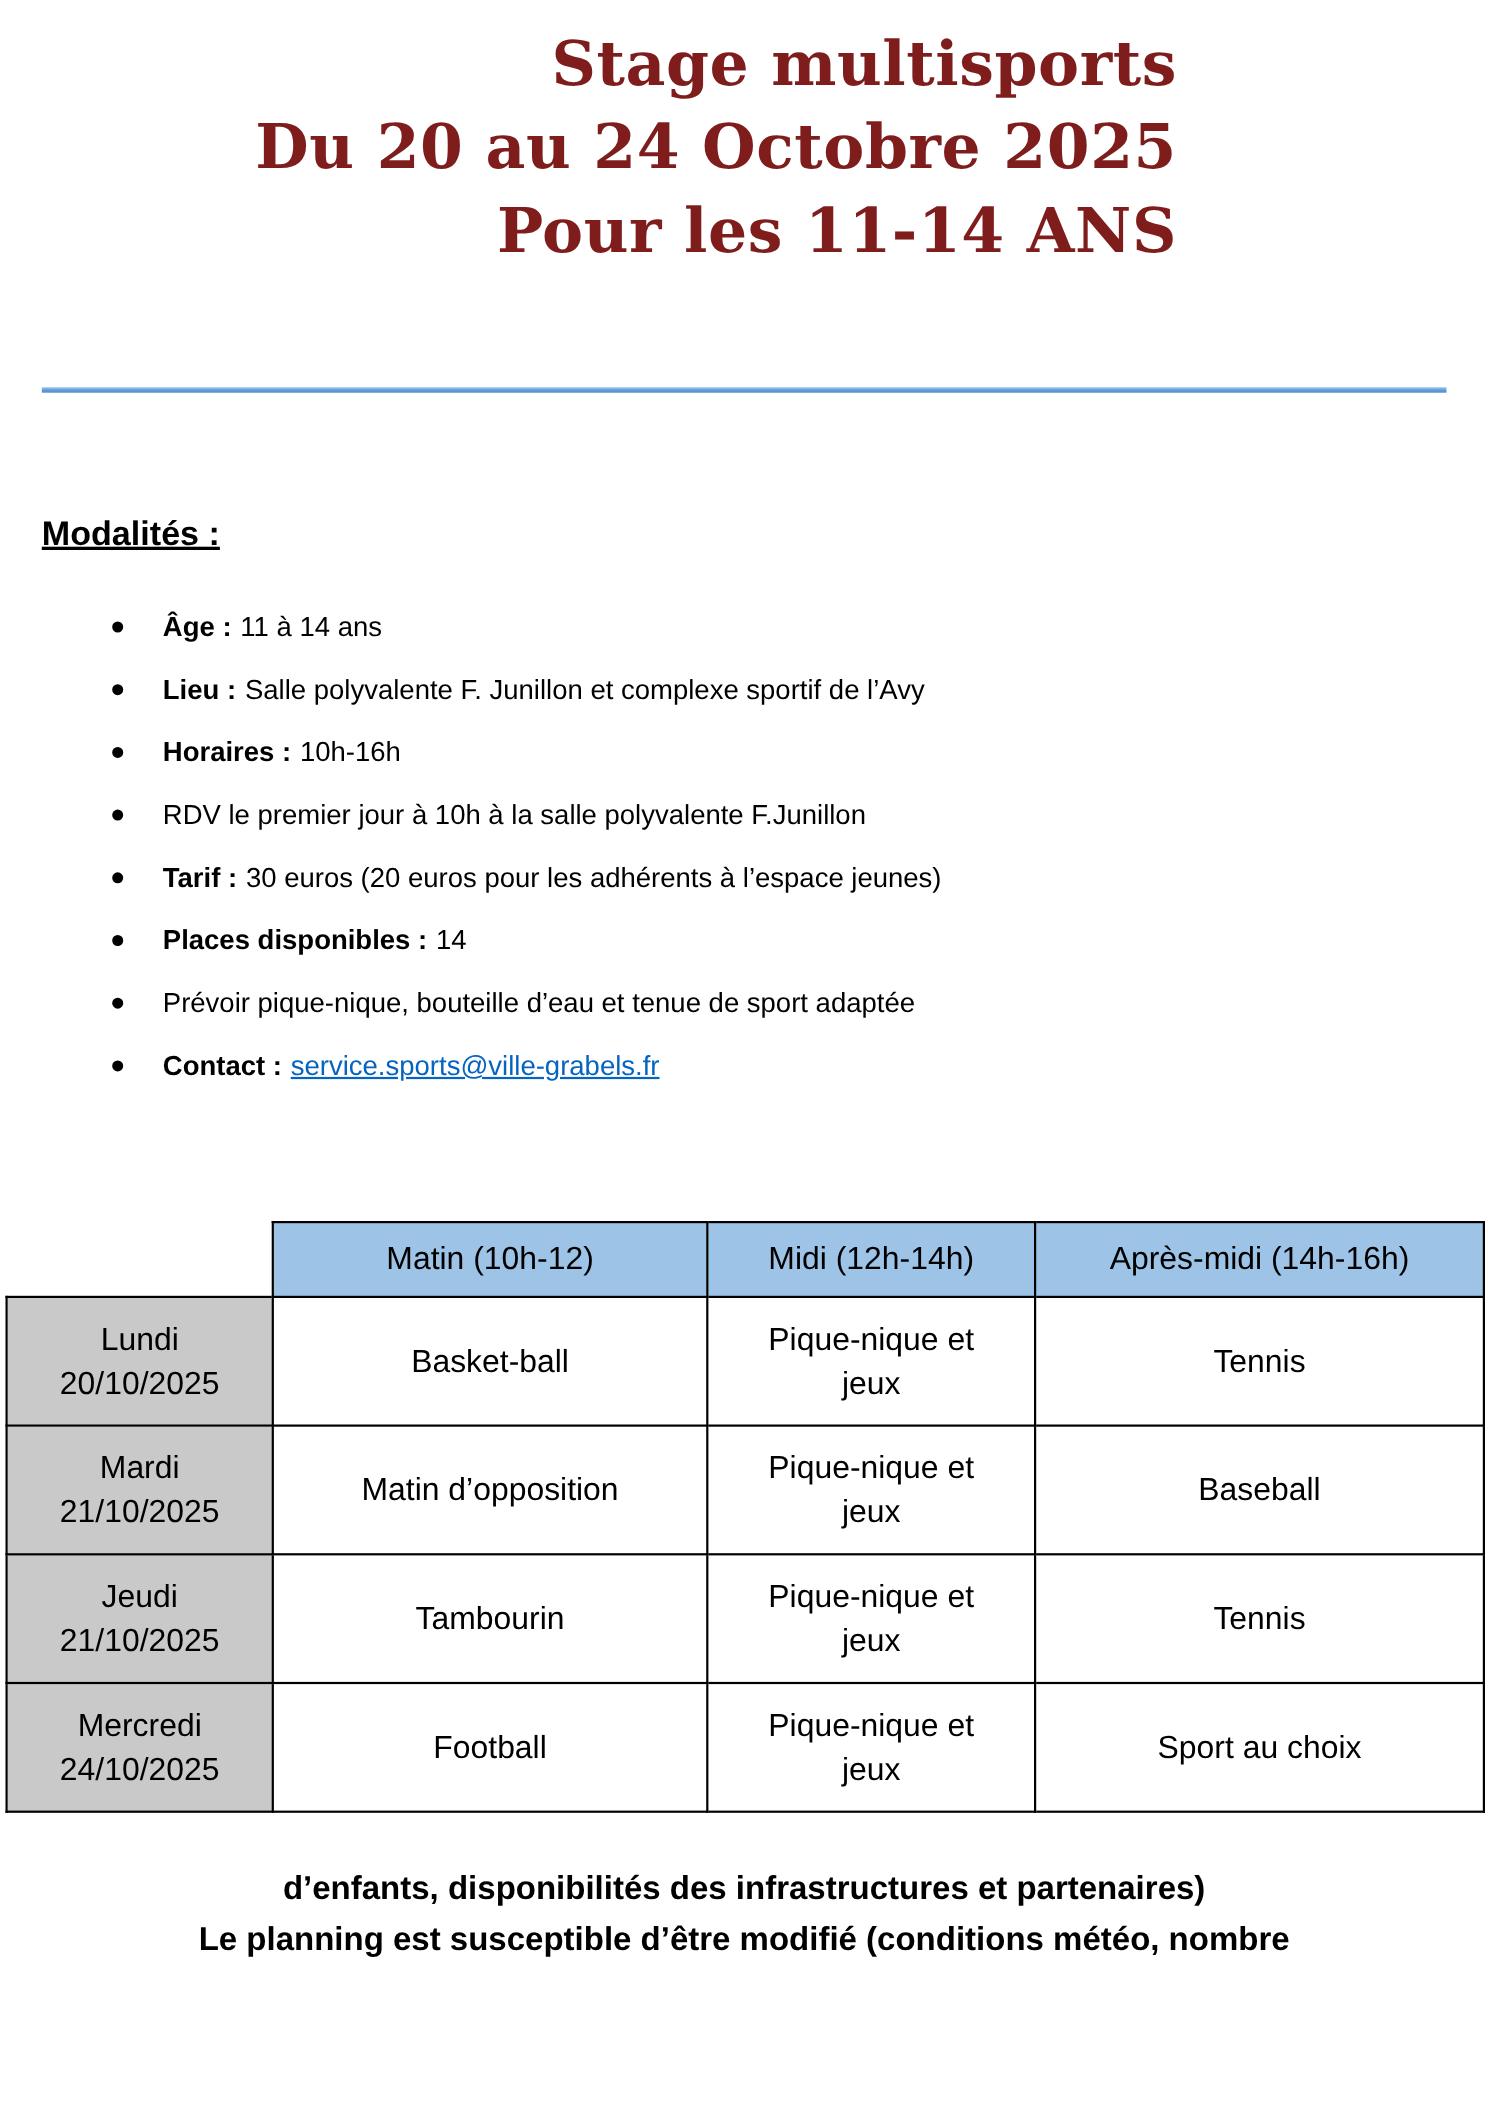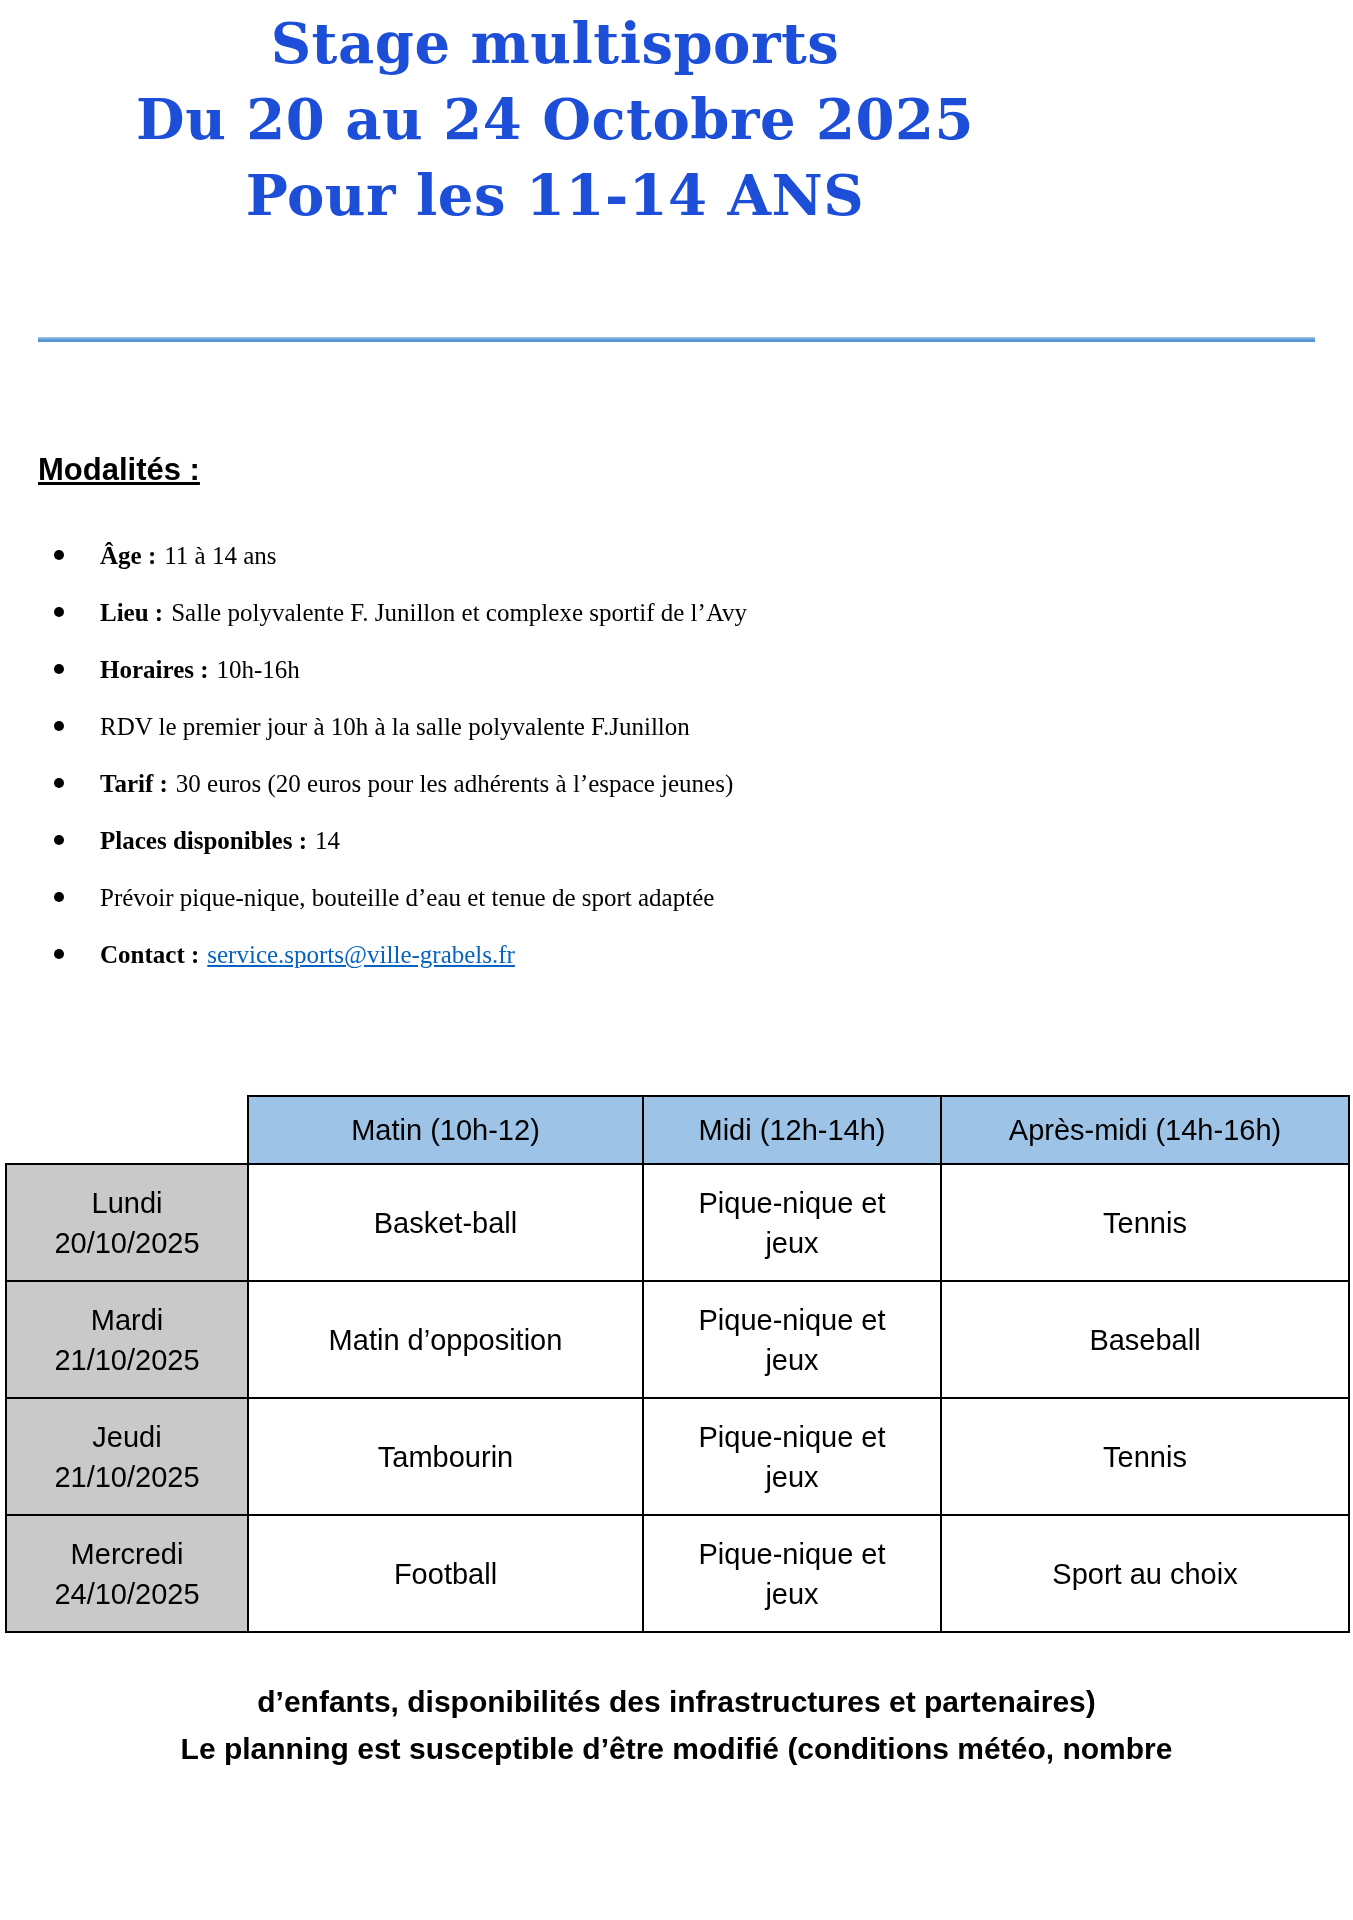--- a/index.html
+++ b/index.html
@@ -4,37 +4,37 @@
 <style>
   html,body{margin:0;padding:0;}
   body{
     width:1353px;height:1920px;
     background:#ffffff;color:#000;
     font-family:"Liberation Sans", sans-serif;
     overflow:hidden;position:relative;
   }
   
   .title-block{
-    padding-top:5px;margin-left:40px;width:1030px;
-    text-align:center;
+    padding-top:20px;margin-left:40px;width:1030px;
+    text-align:right;
     font-family:"DejaVu Serif", serif;font-weight:bold;
-    font-size:56px;line-height:76px;color:#1d4ed8;
+    font-size:56px;line-height:76px;color:#7f1d1d;
     letter-spacing:.5px;
   }
   
   .rule{
     margin:104px 0 0 38px;width:1277px;height:5px;
     background:linear-gradient(180deg,#a9c8e9 0%,#5b9bd5 55%,#4f8fcc 100%);
   }
   
   .section-heading{
     margin:110px 0 0 38px;
     font-size:31px;font-weight:bold;text-decoration:underline;
   }
-  ul.bullets{list-style:none;margin:52px 0 0 0;padding:0 0 0 52px;font-family:Liberation Serif, serif;}
+  ul.bullets{list-style:none;margin:52px 0 0 0;padding:0 0 0 100px;}
   ul.bullets li{
     position:relative;padding-left:48px;
     font-size:25px;line-height:31px;margin-bottom:26px;
   }
   .dot{
     position:absolute;left:2px;top:10px;width:10px;height:10px;
     border-radius:50%;background:#000;
   }
   .b{font-weight:bold;}
   .b:not(:empty){margin-right:8px;}

